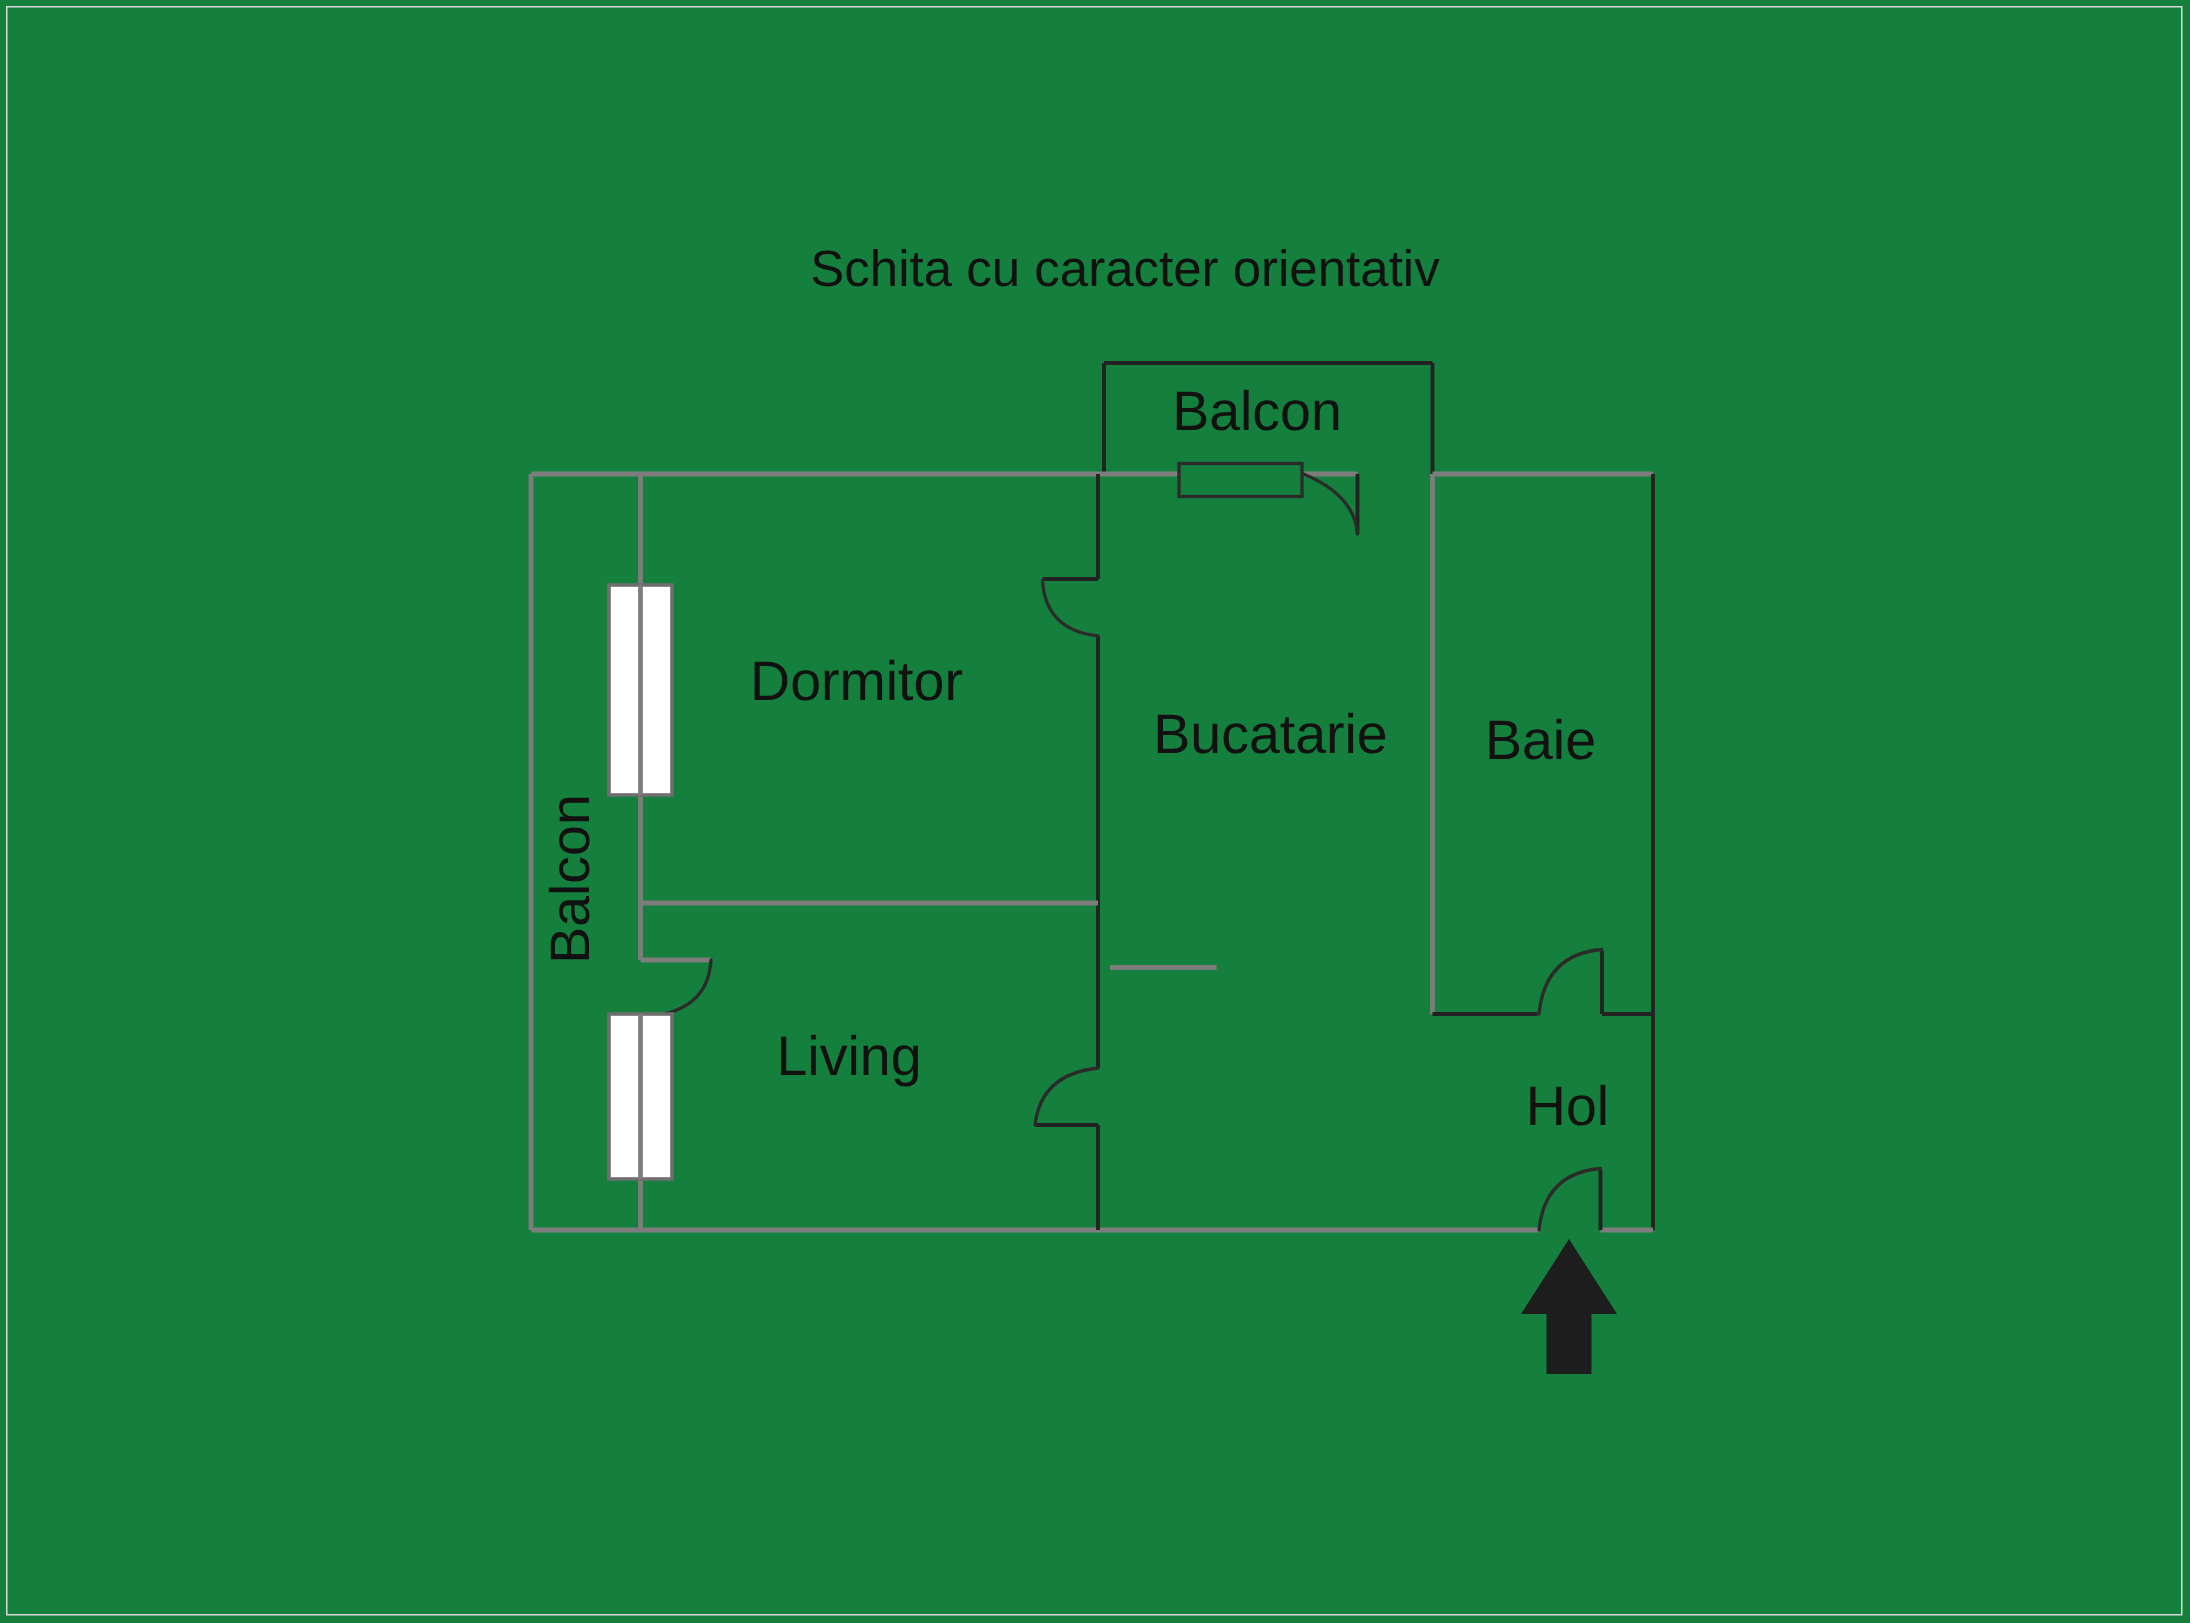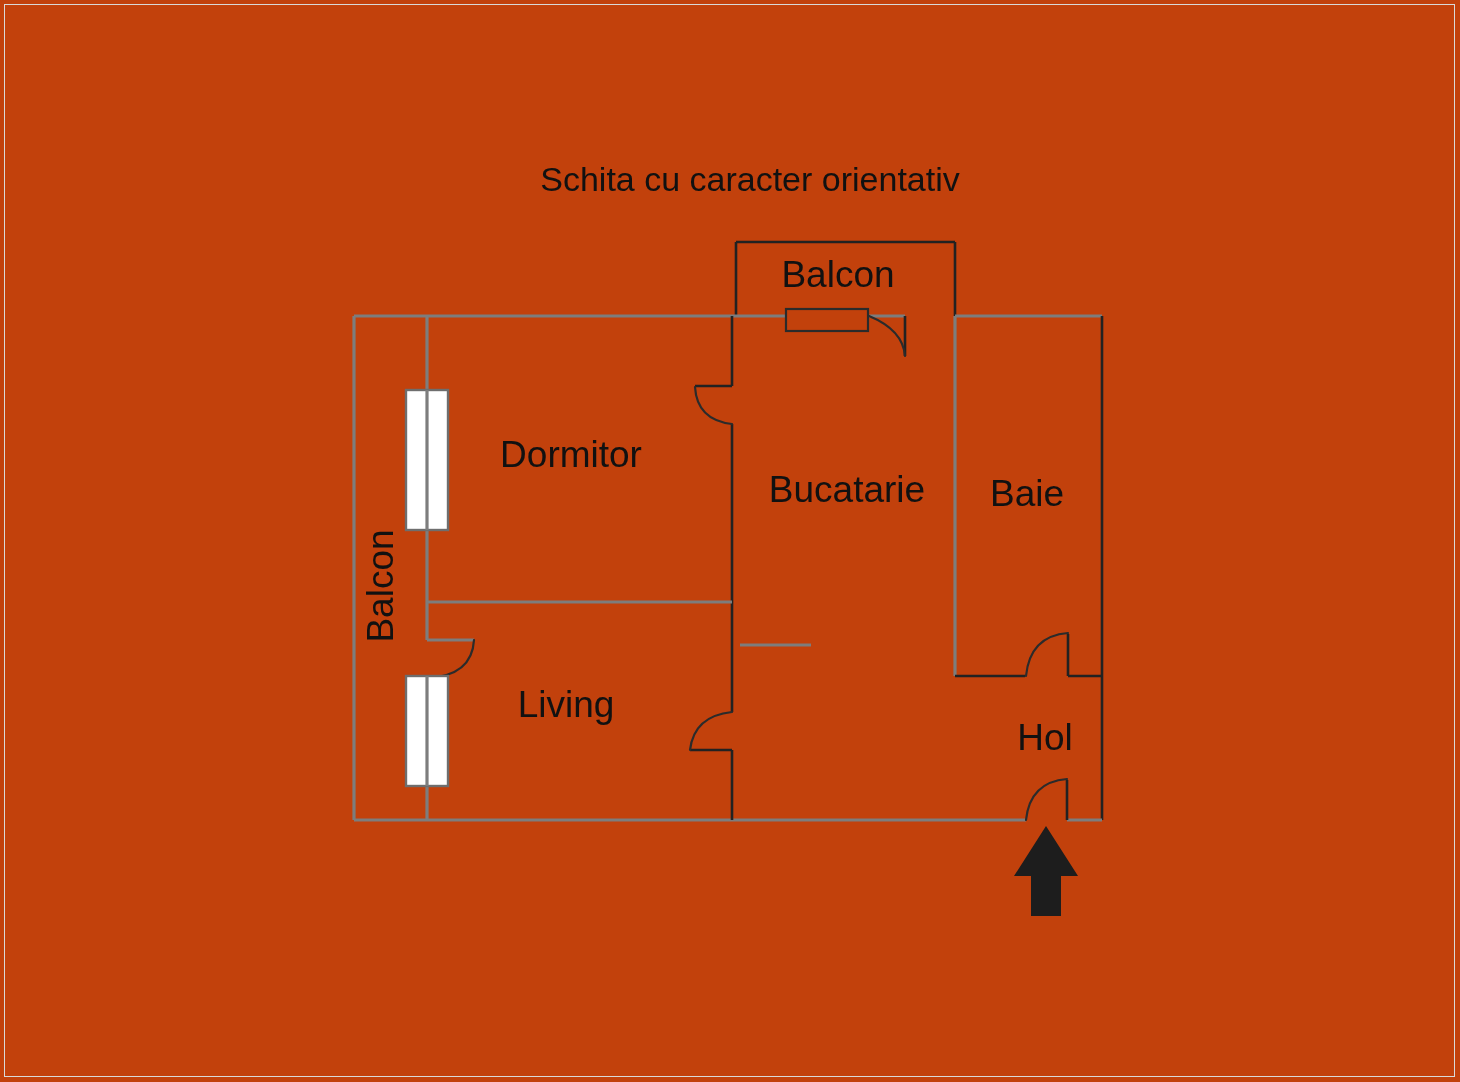--- a/index.html
+++ b/index.html
@@ -10,21 +10,21 @@
   body {
     width: 1460px;
     height: 1082px;
     font-family: "Liberation Sans", sans-serif;
     overflow: hidden;
   }
   #plan-root {
     position: relative;
     width: 1460px;
     height: 1082px;
-    background: #c2410c;
+    background: #15803d;
     box-sizing: border-box;
   }
   .page-border {
     position: absolute;
     left: 4px;
     top: 4px;
     width: 1451px;
     height: 1073px;
     border: 1px solid #d9d9d9;
     box-sizing: border-box;

